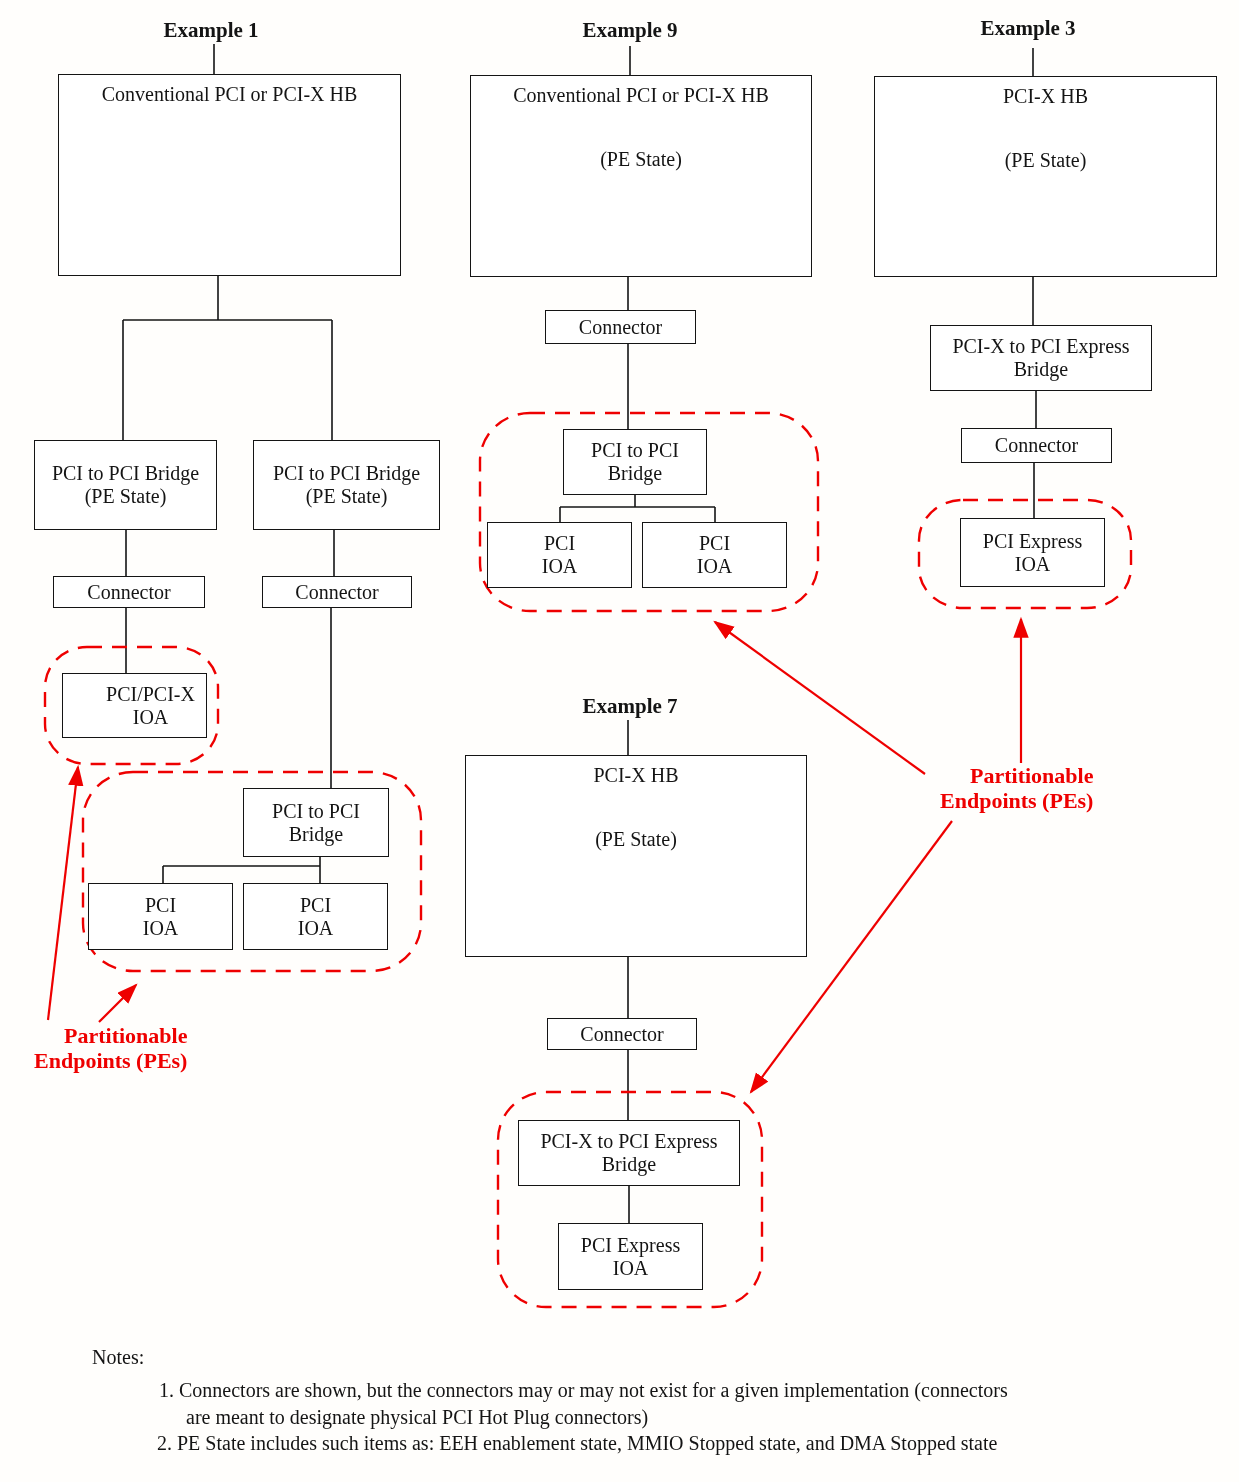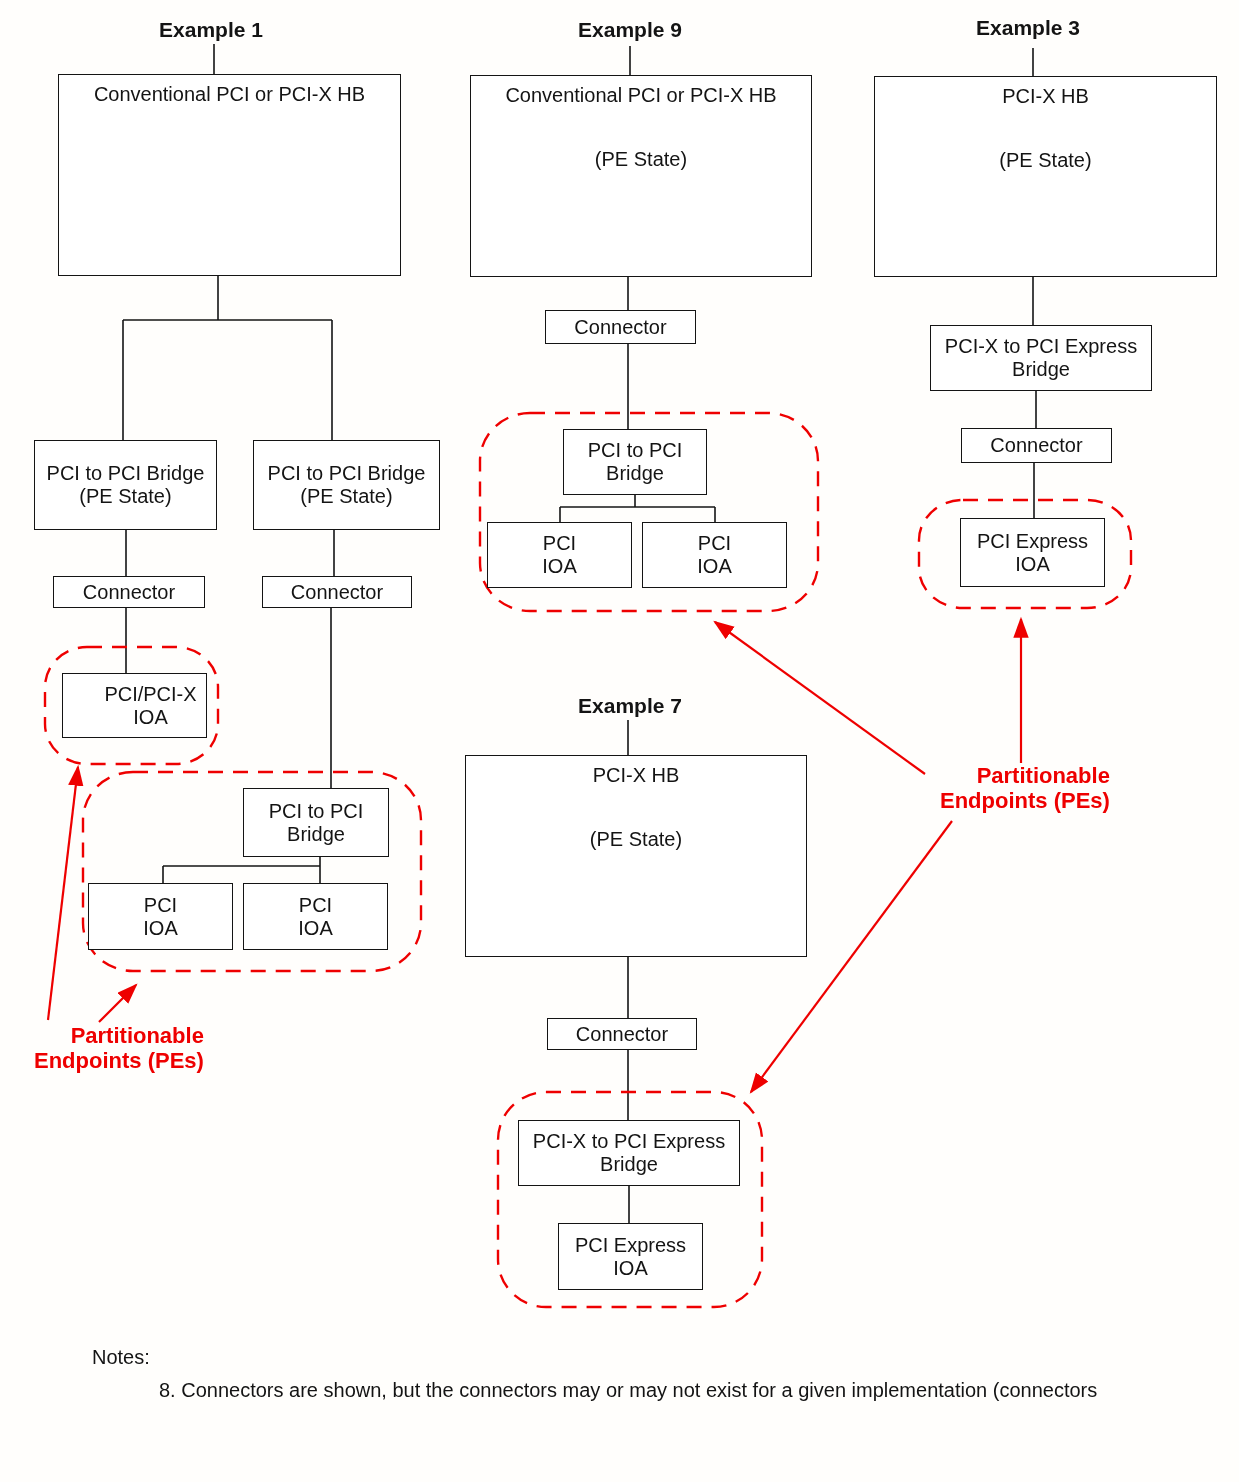--- a/index.html
+++ b/index.html
@@ -3,21 +3,21 @@
 <meta charset="utf-8">
 <style>
   :root{
     --red:#ee0000;
     --ink:#141414;
     --paper:#fffefc;
   }
   html,body{margin:0;padding:0;background:#fff;}
   .canvas{
     position:relative;width:1239px;height:1482px;background:var(--paper);
-    font-family:Liberation Sans, sans-serif;color:var(--ink);
+    font-family:Liberation Serif, serif;color:var(--ink);
     overflow:hidden;
   }
   svg.overlay{position:absolute;left:0;top:0;width:1239px;height:1482px;}
   .k-line{stroke:var(--ink);stroke-width:1.6;fill:none;}
   .pe-region{stroke:var(--red);stroke-width:2.4;fill:none;stroke-dasharray:15 10;}
   .pe-arrow{stroke:var(--red);stroke-width:2.2;fill:none;}
   .marker-head{fill:var(--red);}
   .box{
     position:absolute;background:#fff;border:1.5px solid var(--ink);
     box-sizing:border-box;display:flex;align-items:center;justify-content:center;
@@ -183,15 +183,17 @@
   <div class="pe-label" style="left:20px;top:1023px;">
     <span class="l1">Partitionable</span>
     <span class="l2">Endpoints (PEs)</span>
   </div>
   <div class="pe-label" style="left:926px;top:763px;">
     <span class="l1">Partitionable</span>
     <span class="l2">Endpoints (PEs)</span>
   </div>
 
   <div class="note" style="left:92px;top:1346px;">Notes:</div>
-  <div class="note" style="left:159px;top:1379px;">8. Connectors are shown, but the connectors may or may not exist for a given implementation (connectors</div>
+  <div class="note" style="left:159px;top:1379px;">1. Connectors are shown, but the connectors may or may not exist for a given implementation (connectors</div>
+  <div class="note" style="left:186px;top:1406px;">are meant to designate physical PCI Hot Plug connectors)</div>
+  <div class="note" style="left:157px;top:1432px;">2. PE State includes such items as: EEH enablement state, MMIO Stopped state, and DMA Stopped state</div>
 
 </div>
 
 </body></html>

